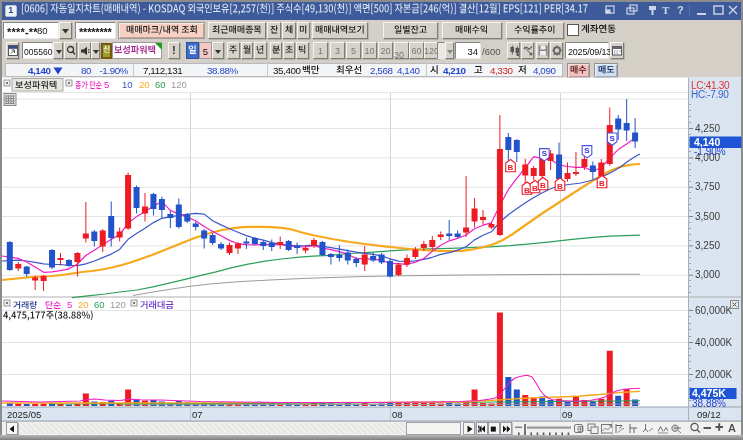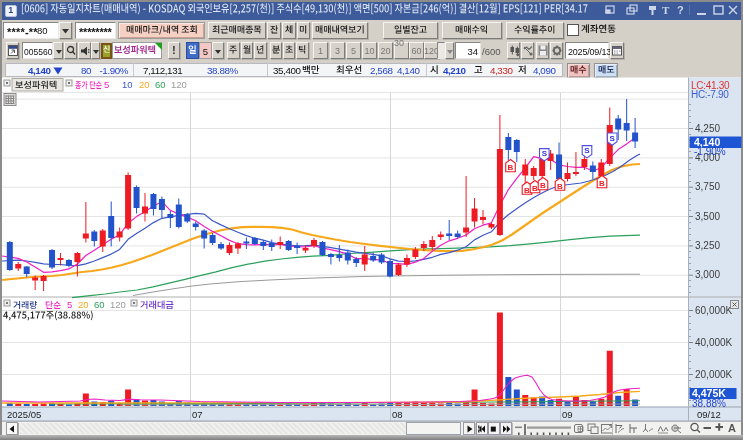--- a/index.html
+++ b/index.html
@@ -164,21 +164,21 @@
 <div class="txt" style="left:313px;top:46px;width:15px;text-align:center;font-size:9px;color:#777">1</div>
 <div class="btn" style="left:330px;top:42px;width:15px;height:17px"></div>
 <div class="txt" style="left:330px;top:46px;width:15px;text-align:center;font-size:9px;color:#777">3</div>
 <div class="btn" style="left:346px;top:42px;width:15px;height:17px"></div>
 <div class="txt" style="left:346px;top:46px;width:15px;text-align:center;font-size:9px;color:#777">5</div>
 <div class="btn" style="left:362px;top:42px;width:15px;height:17px"></div>
 <div class="txt" style="left:362px;top:46px;width:15px;text-align:center;font-size:9px;color:#777">10</div>
 <div class="btn" style="left:378px;top:42px;width:15px;height:17px"></div>
 <div class="txt" style="left:378px;top:46px;width:15px;text-align:center;font-size:9px;color:#777">20</div>
 <div class="btn" style="left:394px;top:42px;width:15px;height:17px"></div>
-<div class="txt" style="left:394px;top:38px;width:15px;text-align:left;font-size:9px;color:#777">30</div>
+<div class="txt" style="left:394px;top:50px;width:15px;text-align:left;font-size:9px;color:#777">30</div>
 <div class="btn" style="left:409px;top:42px;width:15px;height:17px"></div>
 <div class="txt" style="left:409px;top:46px;width:15px;text-align:center;font-size:9px;color:#777">60</div>
 <div class="btn" style="left:424px;top:42px;width:15px;height:17px"></div>
 <div class="txt" style="left:424px;top:46px;width:15px;text-align:center;font-size:9px;color:#777">120</div>
 <div class="inset" style="left:437px;top:42px;width:8px;height:17px;background:#ece9e4"></div>
 <div class="btn" style="left:445px;top:42px;width:9px;height:17px"></div>
 <svg class="a" style="left:446px;top:48.5px" width="8" height="6">
     <path d="M1 1 L7 1 L4 5 Z" fill="#888"></path>
   </svg>
 <div class="inset" style="left:455px;top:42px;width:26px;height:17px"></div>

